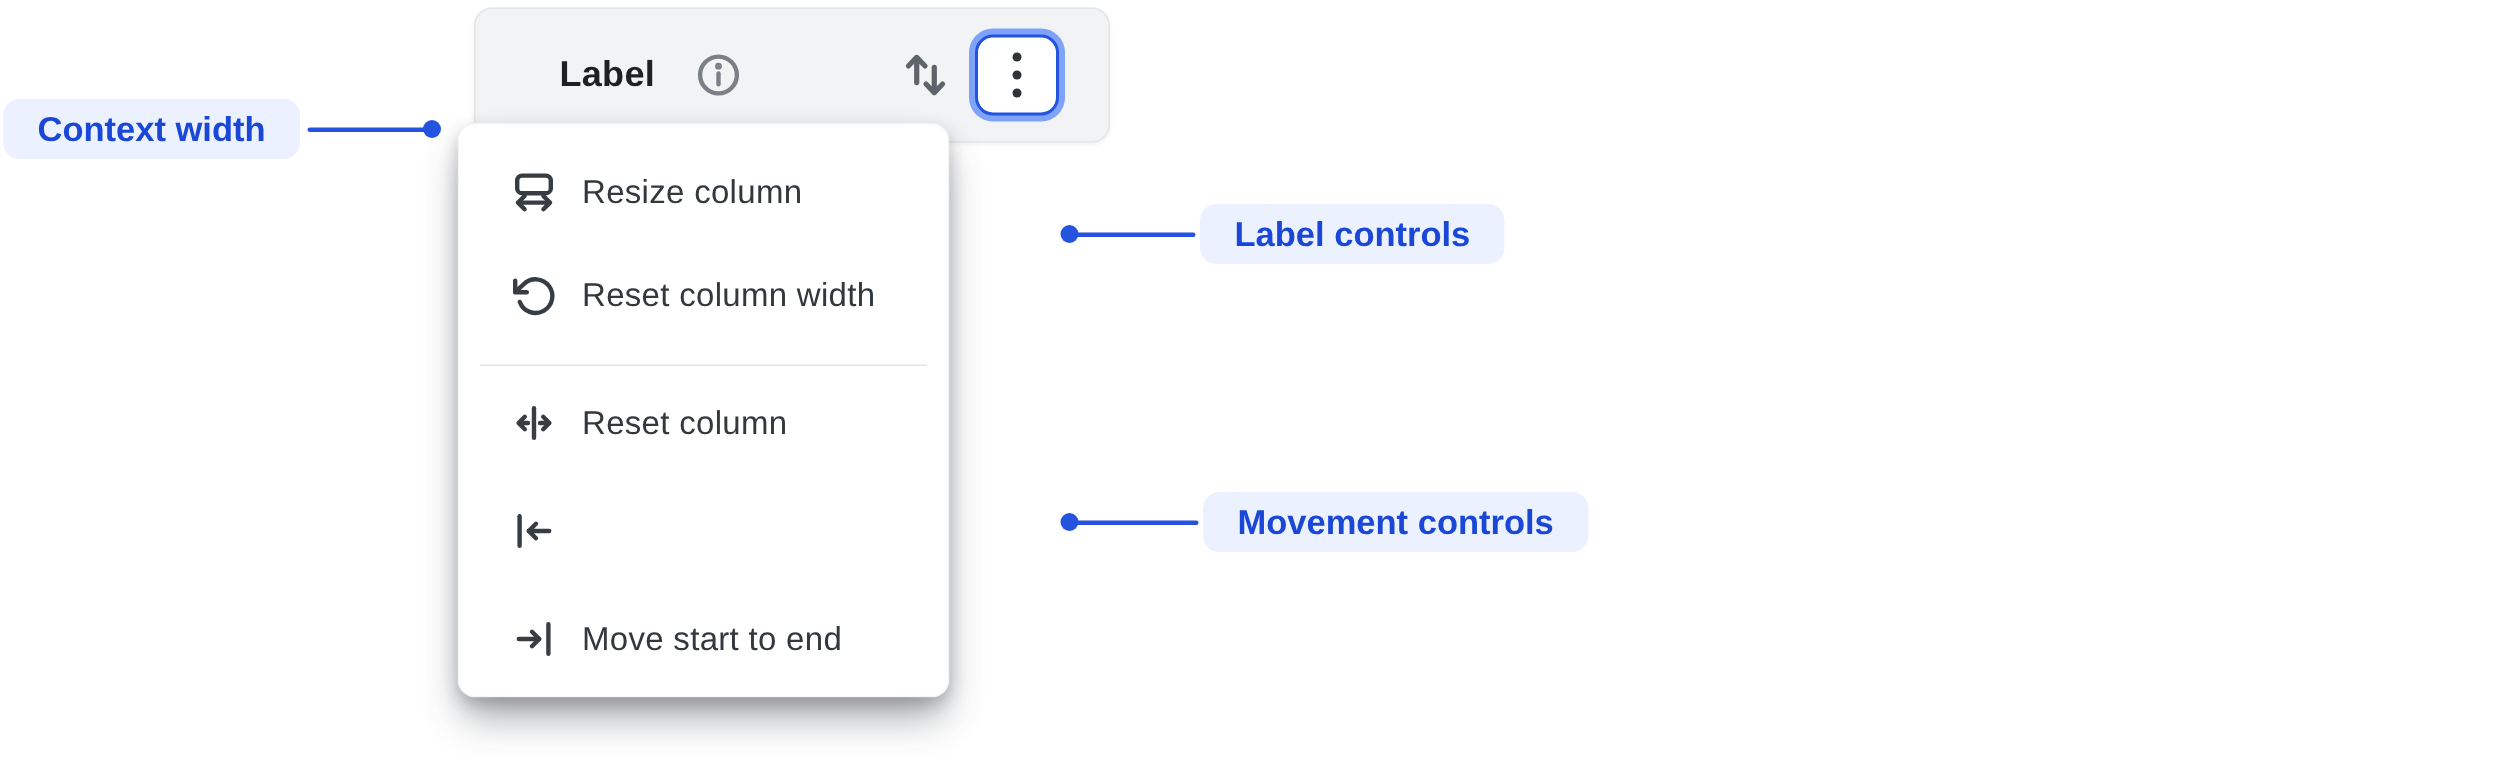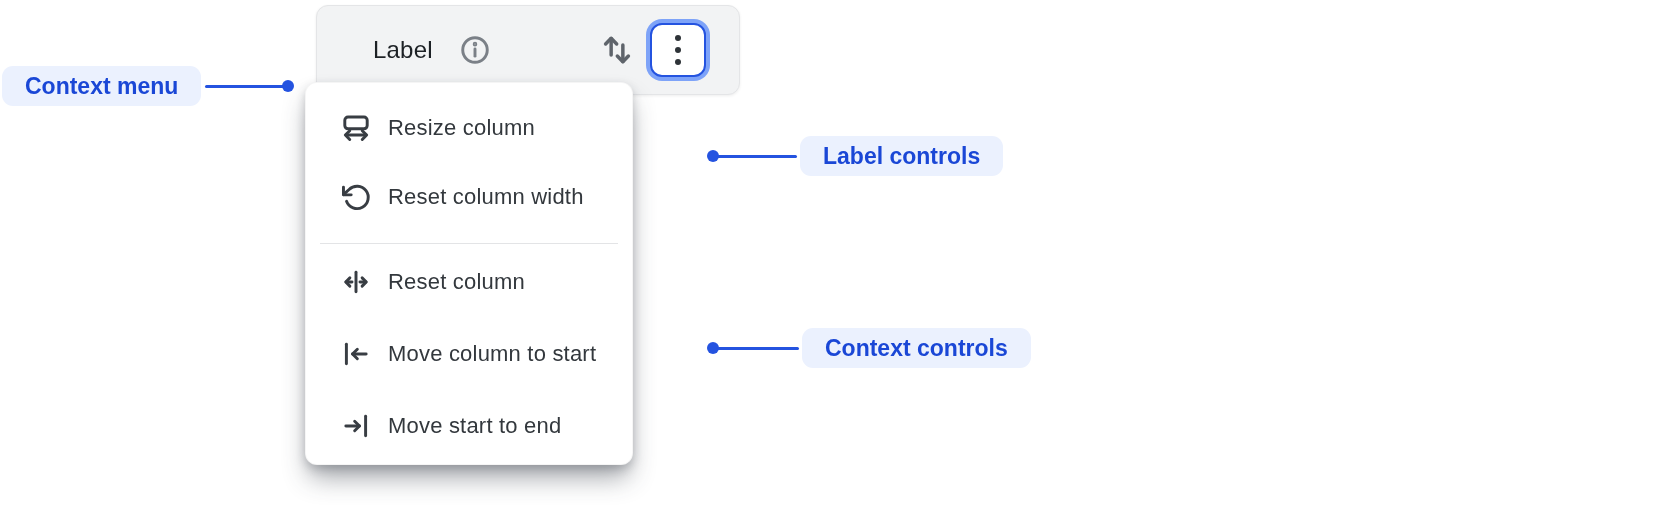--- a/index.html
+++ b/index.html
@@ -25,21 +25,21 @@
   .col-header{
     position:absolute; left:316px; top:5px; width:424px; height:90px;
     background:var(--header-bg);
     border:1px solid #e4e5e7;
     border-radius:12px;
     box-shadow:0 1px 3px rgba(0,0,0,0.07);
     display:flex; align-items:center;
     padding-left:56px;
   }
   .col-header-title{
-    font-size:24px; font-weight:400; color:#1d2125; letter-spacing:.2px;
+    font-size:24px; font-weight:700; color:#1d2125; letter-spacing:.2px;
   }
   .info-icon{ margin-left:26px; width:32px; height:32px; display:block; }
   .header-spacer{ flex:1; }
   .sort-icon{ width:38px; height:40px; margin-right:14px; display:block; }
   .kebab-button{
     width:56px; height:54px; margin-right:33px;
     background:#ffffff;
     border:2.5px solid var(--accent);
     border-radius:12px;
     box-shadow:0 0 0 4px var(--focus-outer);
@@ -147,43 +147,42 @@
     </svg>
     <span class="menu-item-label">Reset column</span>
   </div>
 
   <div class="menu-item tall">
     <svg class="stroke" viewBox="0 0 24 24">
       <line x1="4.8" y1="4.6" x2="4.8" y2="19.4"></line>
       <line x1="19.6" y1="12" x2="9.4" y2="12"></line>
       <polyline points="13,8.4 9.4,12 13,15.6"></polyline>
     </svg>
-    <span class="menu-item-label">Move column to start</span>
   </div>
 
   <div class="menu-item tall">
     <svg class="stroke" viewBox="0 0 24 24">
       <line x1="19.2" y1="4.6" x2="19.2" y2="19.4"></line>
       <line x1="4.4" y1="12" x2="14.6" y2="12"></line>
       <polyline points="11,8.4 14.6,12 11,15.6"></polyline>
     </svg>
     <span class="menu-item-label">Move start to end</span>
   </div>
 
 </div>
 
 <div>
-  <span class="annotation-pill" style="left:2px; top:66px;">Context menu</span>
+  <span class="annotation-pill" style="left:2px; top:66px;">Context width</span>
   <span class="connector-line" style="left:205px; top:84.5px; width:80px;"></span>
   <span class="connector-dot" style="left:282px; top:80px;"></span>
 </div>
 
 <div>
   <span class="connector-dot" style="left:707px; top:150px;"></span>
   <span class="connector-line" style="left:717px; top:154.5px; width:80px;"></span>
   <span class="annotation-pill" style="left:800px; top:136px;">Label controls</span>
 </div>
 
 <div>
   <span class="connector-dot" style="left:707px; top:342px;"></span>
   <span class="connector-line" style="left:717px; top:346.5px; width:82px;"></span>
-  <span class="annotation-pill" style="left:802px; top:328px;">Context controls</span>
+  <span class="annotation-pill" style="left:802px; top:328px;">Movement controls</span>
 </div>
 
 </body></html>

